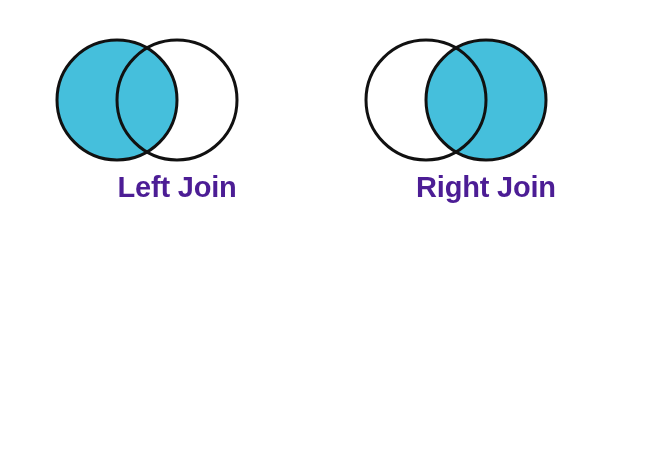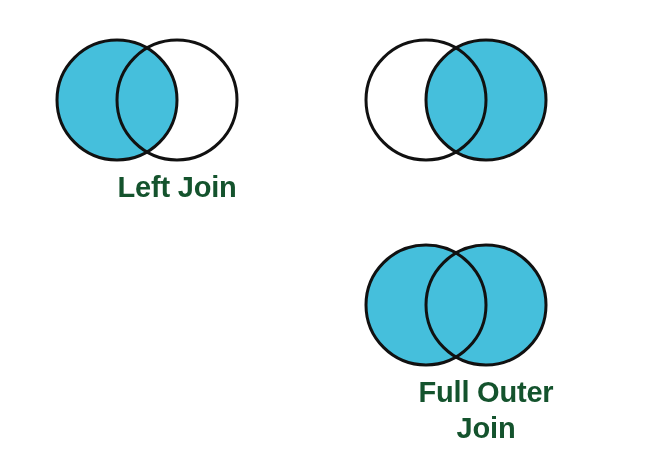--- a/index.html
+++ b/index.html
@@ -48,21 +48,21 @@
     position: absolute;
     left: 0;
     top: 140px;
     width: 300px;
     text-align: center;
     font-family: "Liberation Sans", sans-serif;
     font-weight: bold;
     font-size: 29px;
     line-height: 1.23;
     letter-spacing: -0.2px;
-    color: #14532d;
+    color: #4c1d95;
     white-space: pre-line;
   }
 </style>
 </head>
 <body>
 
 <div id="diagram-board">
 
   <div class="venn-cell col-left row-top">
     <svg class="venn-figure" viewBox="0 0 300 140">
@@ -97,27 +97,18 @@
           </clipPath>
       </defs>
       <circle cx="90" cy="70" r="60" fill="#ffffff"></circle>
       <circle cx="150" cy="70" r="60" fill="#45bfdc"></circle>
       <g clip-path="url(#clipRightA)">
         <circle cx="150" cy="70" r="60" fill="#45bfdc"></circle>
       </g>
       <circle cx="90" cy="70" r="60" fill="none" stroke="#111111" stroke-width="3"></circle>
       <circle cx="150" cy="70" r="60" fill="none" stroke="#111111" stroke-width="3"></circle>
     </svg>
+    <div class="venn-caption">Right Join</div>
   </div>
 
 
-  <div class="venn-cell col-right row-bottom">
-    <svg class="venn-figure" viewBox="0 0 300 140">
-      <circle cx="90" cy="70" r="60" fill="#45bfdc"></circle>
-      <circle cx="150" cy="70" r="60" fill="#45bfdc"></circle>
-      <circle cx="90" cy="70" r="60" fill="none" stroke="#111111" stroke-width="3"></circle>
-      <circle cx="150" cy="70" r="60" fill="none" stroke="#111111" stroke-width="3"></circle>
-    </svg>
-    <div class="venn-caption" id="caption-full-outer">Full Outer
-Join</div>
-  </div>
 
 </div>
 
 </body></html>

